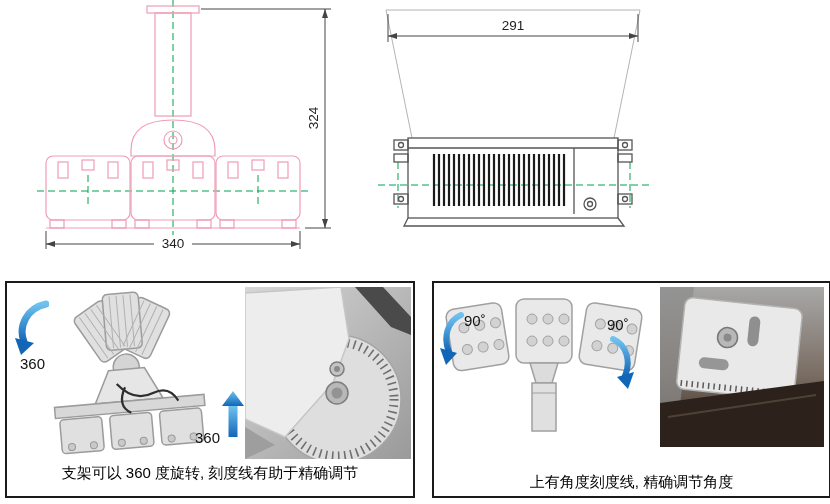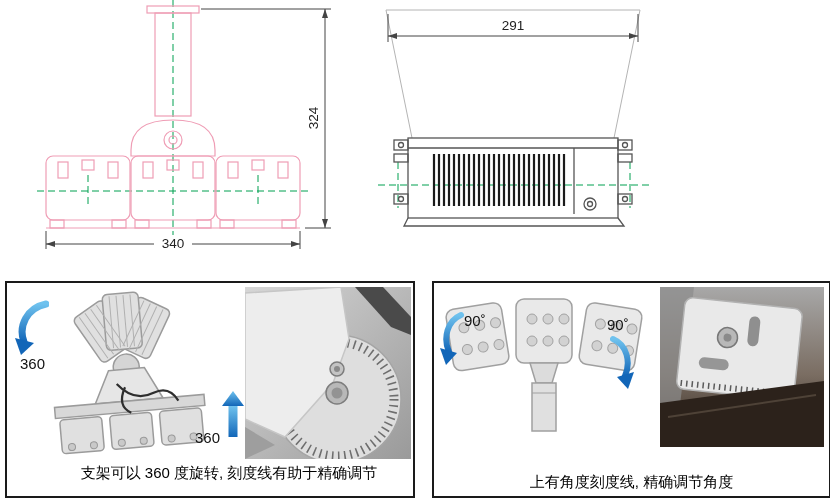--- a/index.html
+++ b/index.html
@@ -204,21 +204,21 @@
       <circle cx="92" cy="112" r="64" fill="#dedede" stroke="#a5a5a5" stroke-width="1.5"></circle>
       <circle cx="92" cy="112" r="57" fill="none" stroke="#6e6e6e" stroke-width="9" stroke-dasharray="1.6 4.6"></circle>
       <polygon points="0,6 96,0 104,52 88,96 40,150 0,132" fill="#ededed" stroke="#c6c6c6" stroke-width="1.5"></polygon>
       <circle cx="92" cy="82" r="7" fill="#c4c4c4" stroke="#7d7d7d" stroke-width="1.5"></circle>
       <circle cx="92" cy="82" r="3" fill="#8a8a8a"></circle>
       <circle cx="92" cy="106" r="11" fill="#b8b8b8" stroke="#7d7d7d" stroke-width="1.5"></circle>
       <circle cx="92" cy="106" r="5.5" fill="#939393"></circle>
       <polygon points="0,140 30,158 0,172" fill="#9e9e9e"></polygon>
     </svg>
 
-    <div class="caption" style="top:181px;margin-left:19px;">支架可以 360 度旋转, 刻度线有助于精确调节</div>
+    <div class="caption" style="top:181px;">支架可以 360 度旋转, 刻度线有助于精确调节</div>
   </div>
 
   <div class="feature-box" style="left:432px; top:281px; width:399px; height:217px;">
 
     <svg class="abs" style="left:8px; top:6px;" width="204" height="146" viewBox="0 0 204 146">
       <rect width="204" height="146" fill="#ffffff"></rect>
       <g fill="#e9e9e9" stroke="#a0a0a0" stroke-width="1.5">
         <g transform="rotate(-9 68 74)">
           <rect x="12" y="12" width="56" height="62" rx="8"></rect>
         </g>

